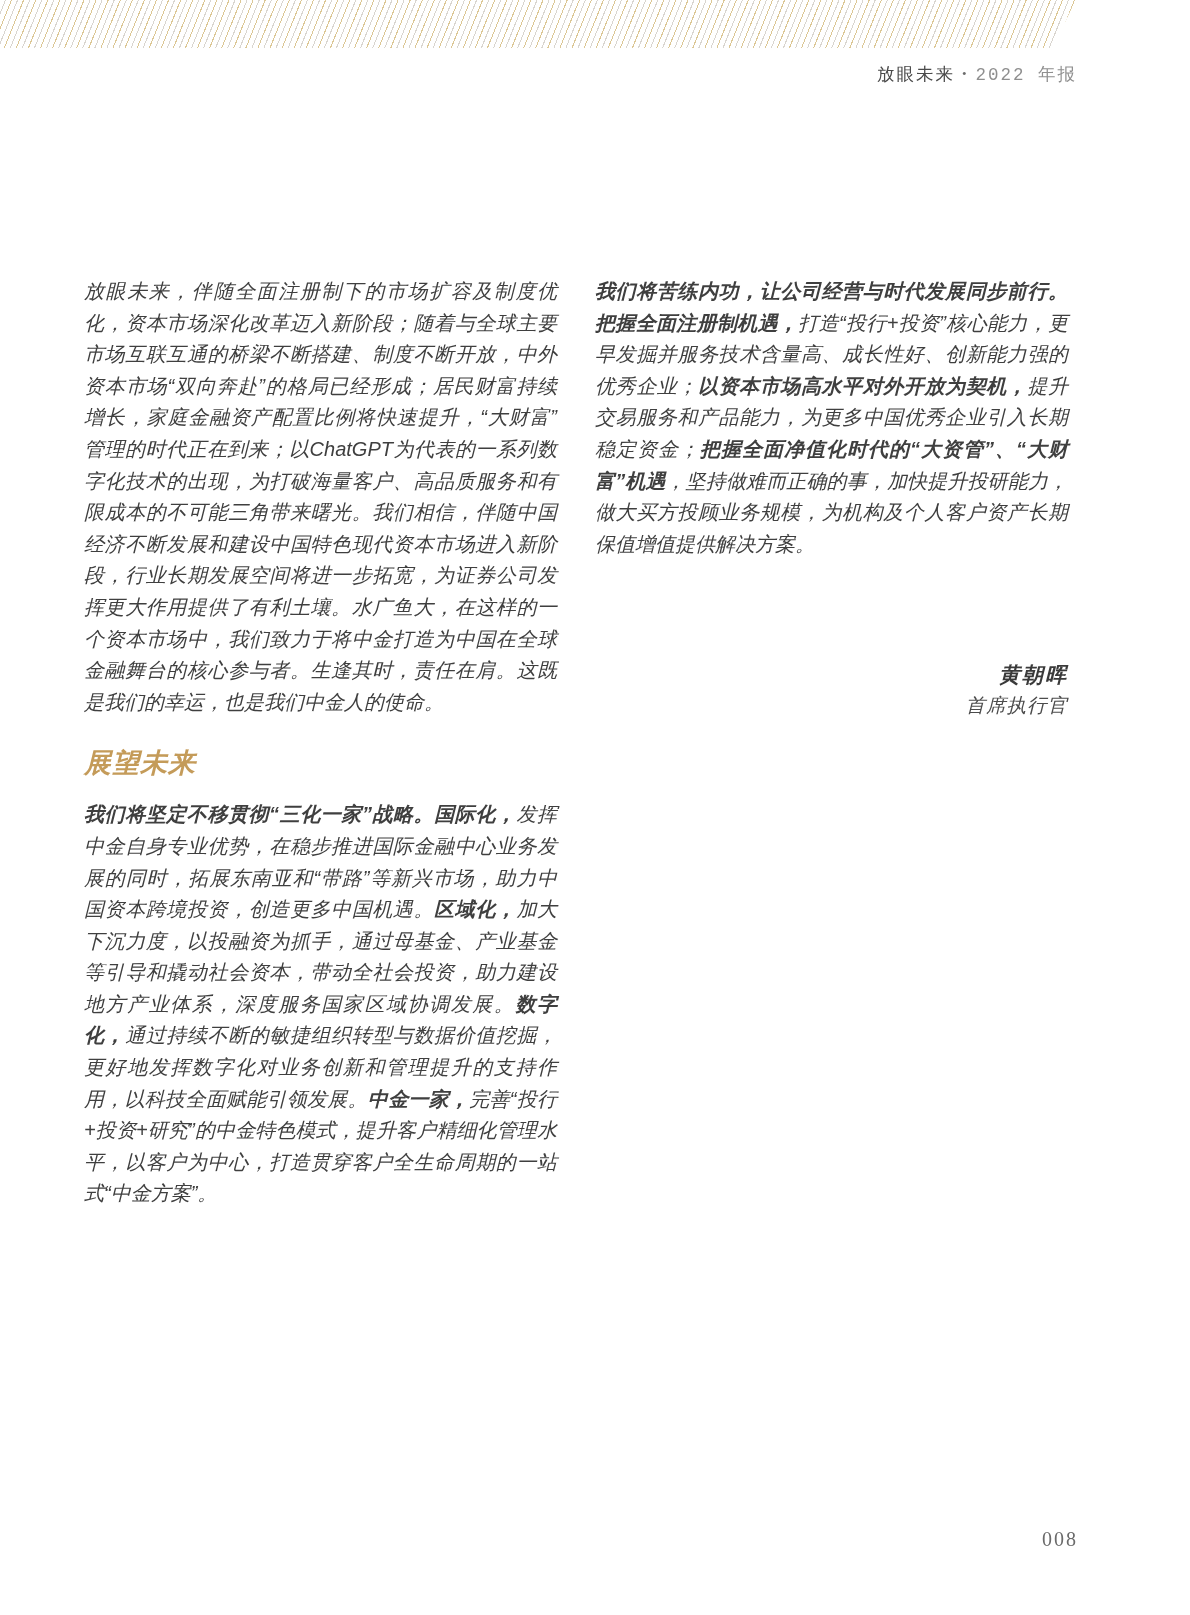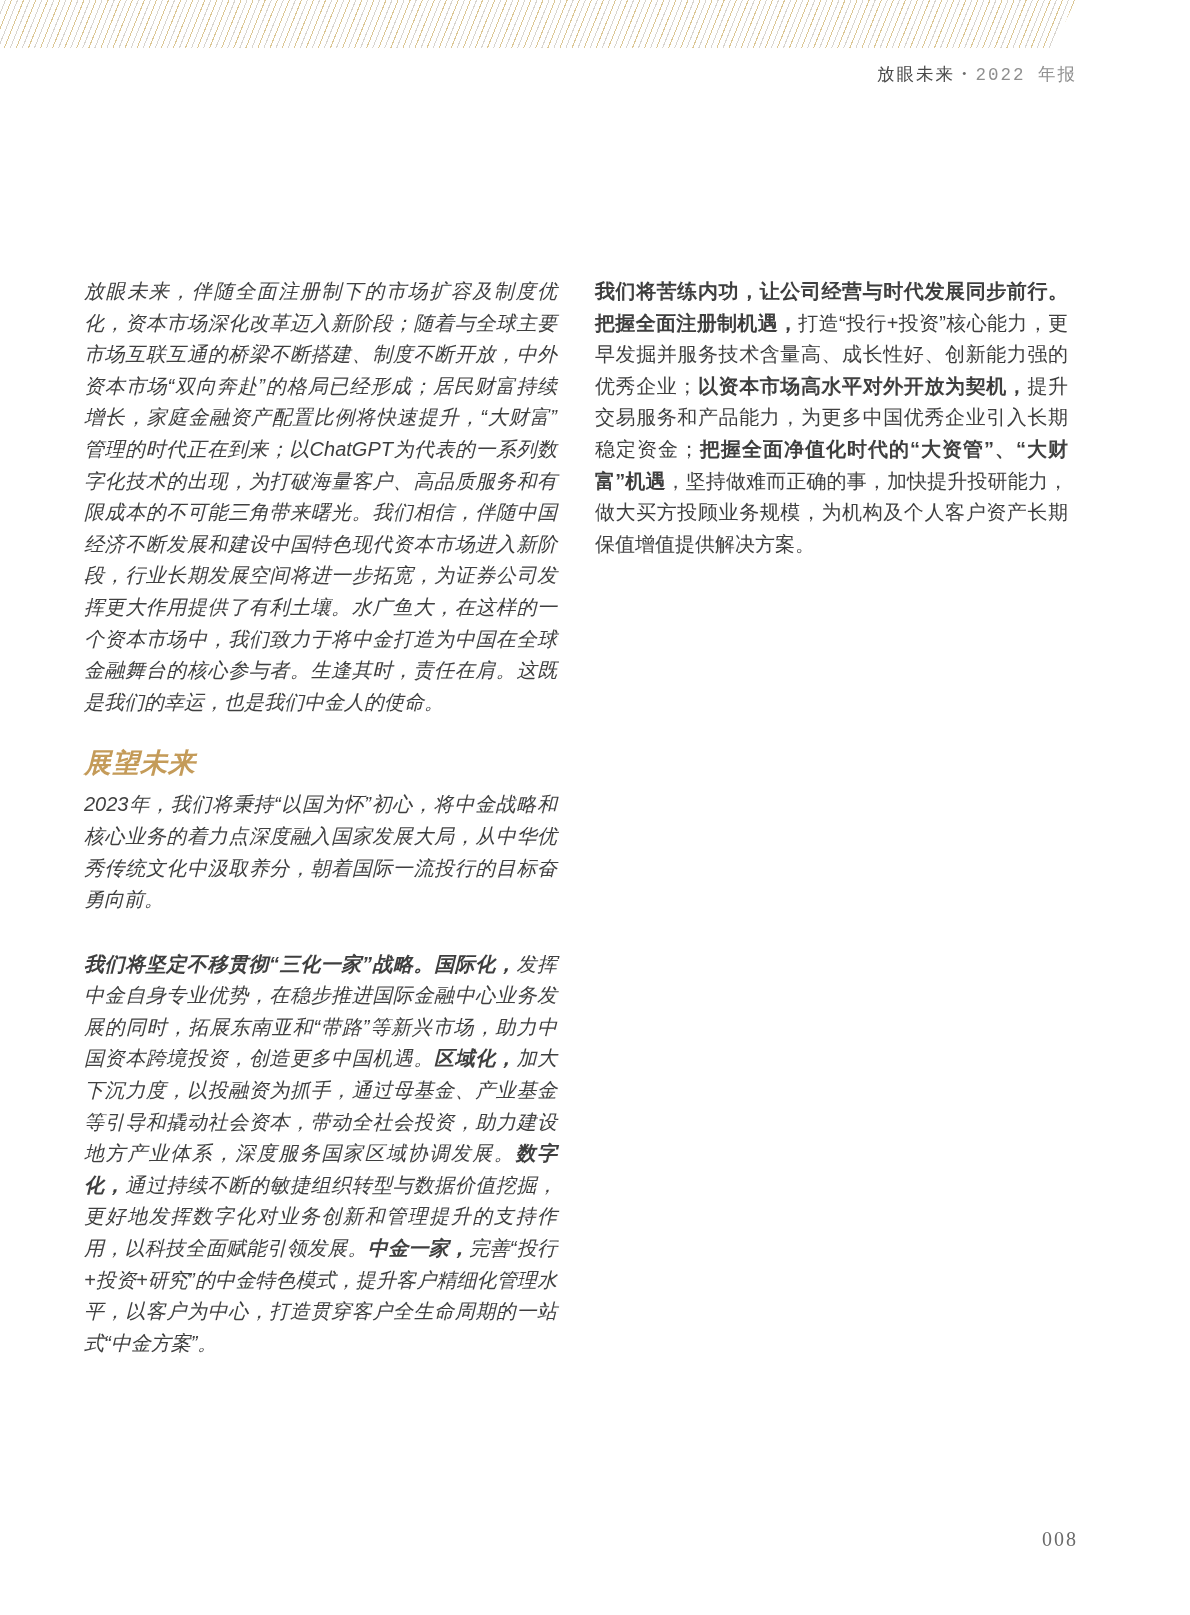--- a/index.html
+++ b/index.html
@@ -34,26 +34,26 @@
   .header .dot{color:#6b6b6b;font-size:13px;padding:0 7px;vertical-align:2px;}
   .header .edition{color:var(--muted);font-family:Liberation Mono, monospace;}
 
   
   .col{
     position:absolute;top:276px;width:473px;
     font-size:20px;line-height:31.6px;color:var(--body);
     text-align:justify;text-justify:inter-ideograph;
   }
   .col-left{left:84px;font-style:italic;}
-  .col-right{left:595px;}
+  .col-right{left:595px;font-style:italic;}
   .col p{margin:0;}
   .col p + p{margin-top:33px;}
   .b{font-weight:700;}
   h2.section{
-    margin:30px 0 11px 0;
+    margin:30px 0 21px 0;
     font-size:27px;line-height:30px;font-weight:600;
     color:var(--accent);text-align:left;letter-spacing:1px;
   }
 
   
   .signature{margin-top:100px;text-align:right;padding-right:0;}
   .sig-name{font-size:21px;font-weight:700;color:#3a3a3a;line-height:30px;letter-spacing:2px;}
   .sig-title{font-size:19.5px;color:#4c4c4c;line-height:30px;letter-spacing:1px;}
 
   
@@ -70,23 +70,26 @@
 
   <div class="stripes"></div>
 
   <div class="header">
     <span class="brand">放眼未来</span><span class="dot">•</span><span class="edition">2022 年报</span>
   </div>
 
   <div class="col col-left">
     <p><span>放眼未来，伴随全面注册制下的市场扩容及制度优化，资本市场深化改革迈入新阶段；随着与全球主要市场互联互通的桥梁不断搭建、制度不断开放，中外资本市场“双向奔赴”的格局已经形成；居民财富持续增长，家庭金融资产配置比例将快速提升，“大财富”管理的时代正在到来；以ChatGPT为代表的一系列数字化技术的出现，为打破海量客户、高品质服务和有限成本的不可能三角带来曙光。我们相信，伴随中国经济不断发展和建设中国特色现代资本市场进入新阶段，行业长期发展空间将进一步拓宽，为证券公司发挥更大作用提供了有利土壤。水广鱼大，在这样的一个资本市场中，我们致力于将中金打造为中国在全球金融舞台的核心参与者。生逢其时，责任在肩。这既是我们的幸运，也是我们中金人的使命。</span></p>
     <h2 class="section">展望未来</h2>
-    <p><span>2023年，我们将秉持“以国为怀”初心，将中金战略和核心业务的着力点深度融入国家发展大局，从中华优秀传统文化中汲取养分，朝着国际一流投行的目标奋勇向前。</span></p>
     <p><span class="b">我们将坚定不移贯彻“三化一家”战略。国际化，</span><span>发挥中金自身专业优势，在稳步推进国际金融中心业务发展的同时，拓展东南亚和“带路”等新兴市场，助力中国资本跨境投资，创造更多中国机遇。</span><span class="b">区域化，</span><span>加大下沉力度，以投融资为抓手，通过母基金、产业基金等引导和撬动社会资本，带动全社会投资，助力建设地方产业体系，深度服务国家区域协调发展。</span><span class="b">数字化，</span><span>通过持续不断的敏捷组织转型与数据价值挖掘，更好地发挥数字化对业务创新和管理提升的支持作用，以科技全面赋能引领发展。</span><span class="b">中金一家，</span><span>完善“投行+投资+研究”的中金特色模式，提升客户精细化管理水平，以客户为中心，打造贯穿客户全生命周期的一站式“中金方案”。</span></p>
   </div>
 
   <div class="col col-right">
     <p><span class="b">我们将苦练内功，让公司经营与时代发展同步前行。把握全面注册制机遇，</span><span>打造“投行+投资”核心能力，更早发掘并服务技术含量高、成长性好、创新能力强的优秀企业；</span><span class="b">以资本市场高水平对外开放为契机，</span><span>提升交易服务和产品能力，为更多中国优秀企业引入长期稳定资金；</span><span class="b">把握全面净值化时代的“大资管”、“大财富”机遇</span><span>，坚持做难而正确的事，加快提升投研能力，做大买方投顾业务规模，为机构及个人客户资产长期保值增值提供解决方案。</span></p>
+    <div class="signature">
+      <div class="sig-name">黄朝晖</div>
+      <div class="sig-title">首席执行官</div>
+    </div>
   </div>
 
   <div class="page-number">008</div>
 
 </div>
 
 </body></html>

